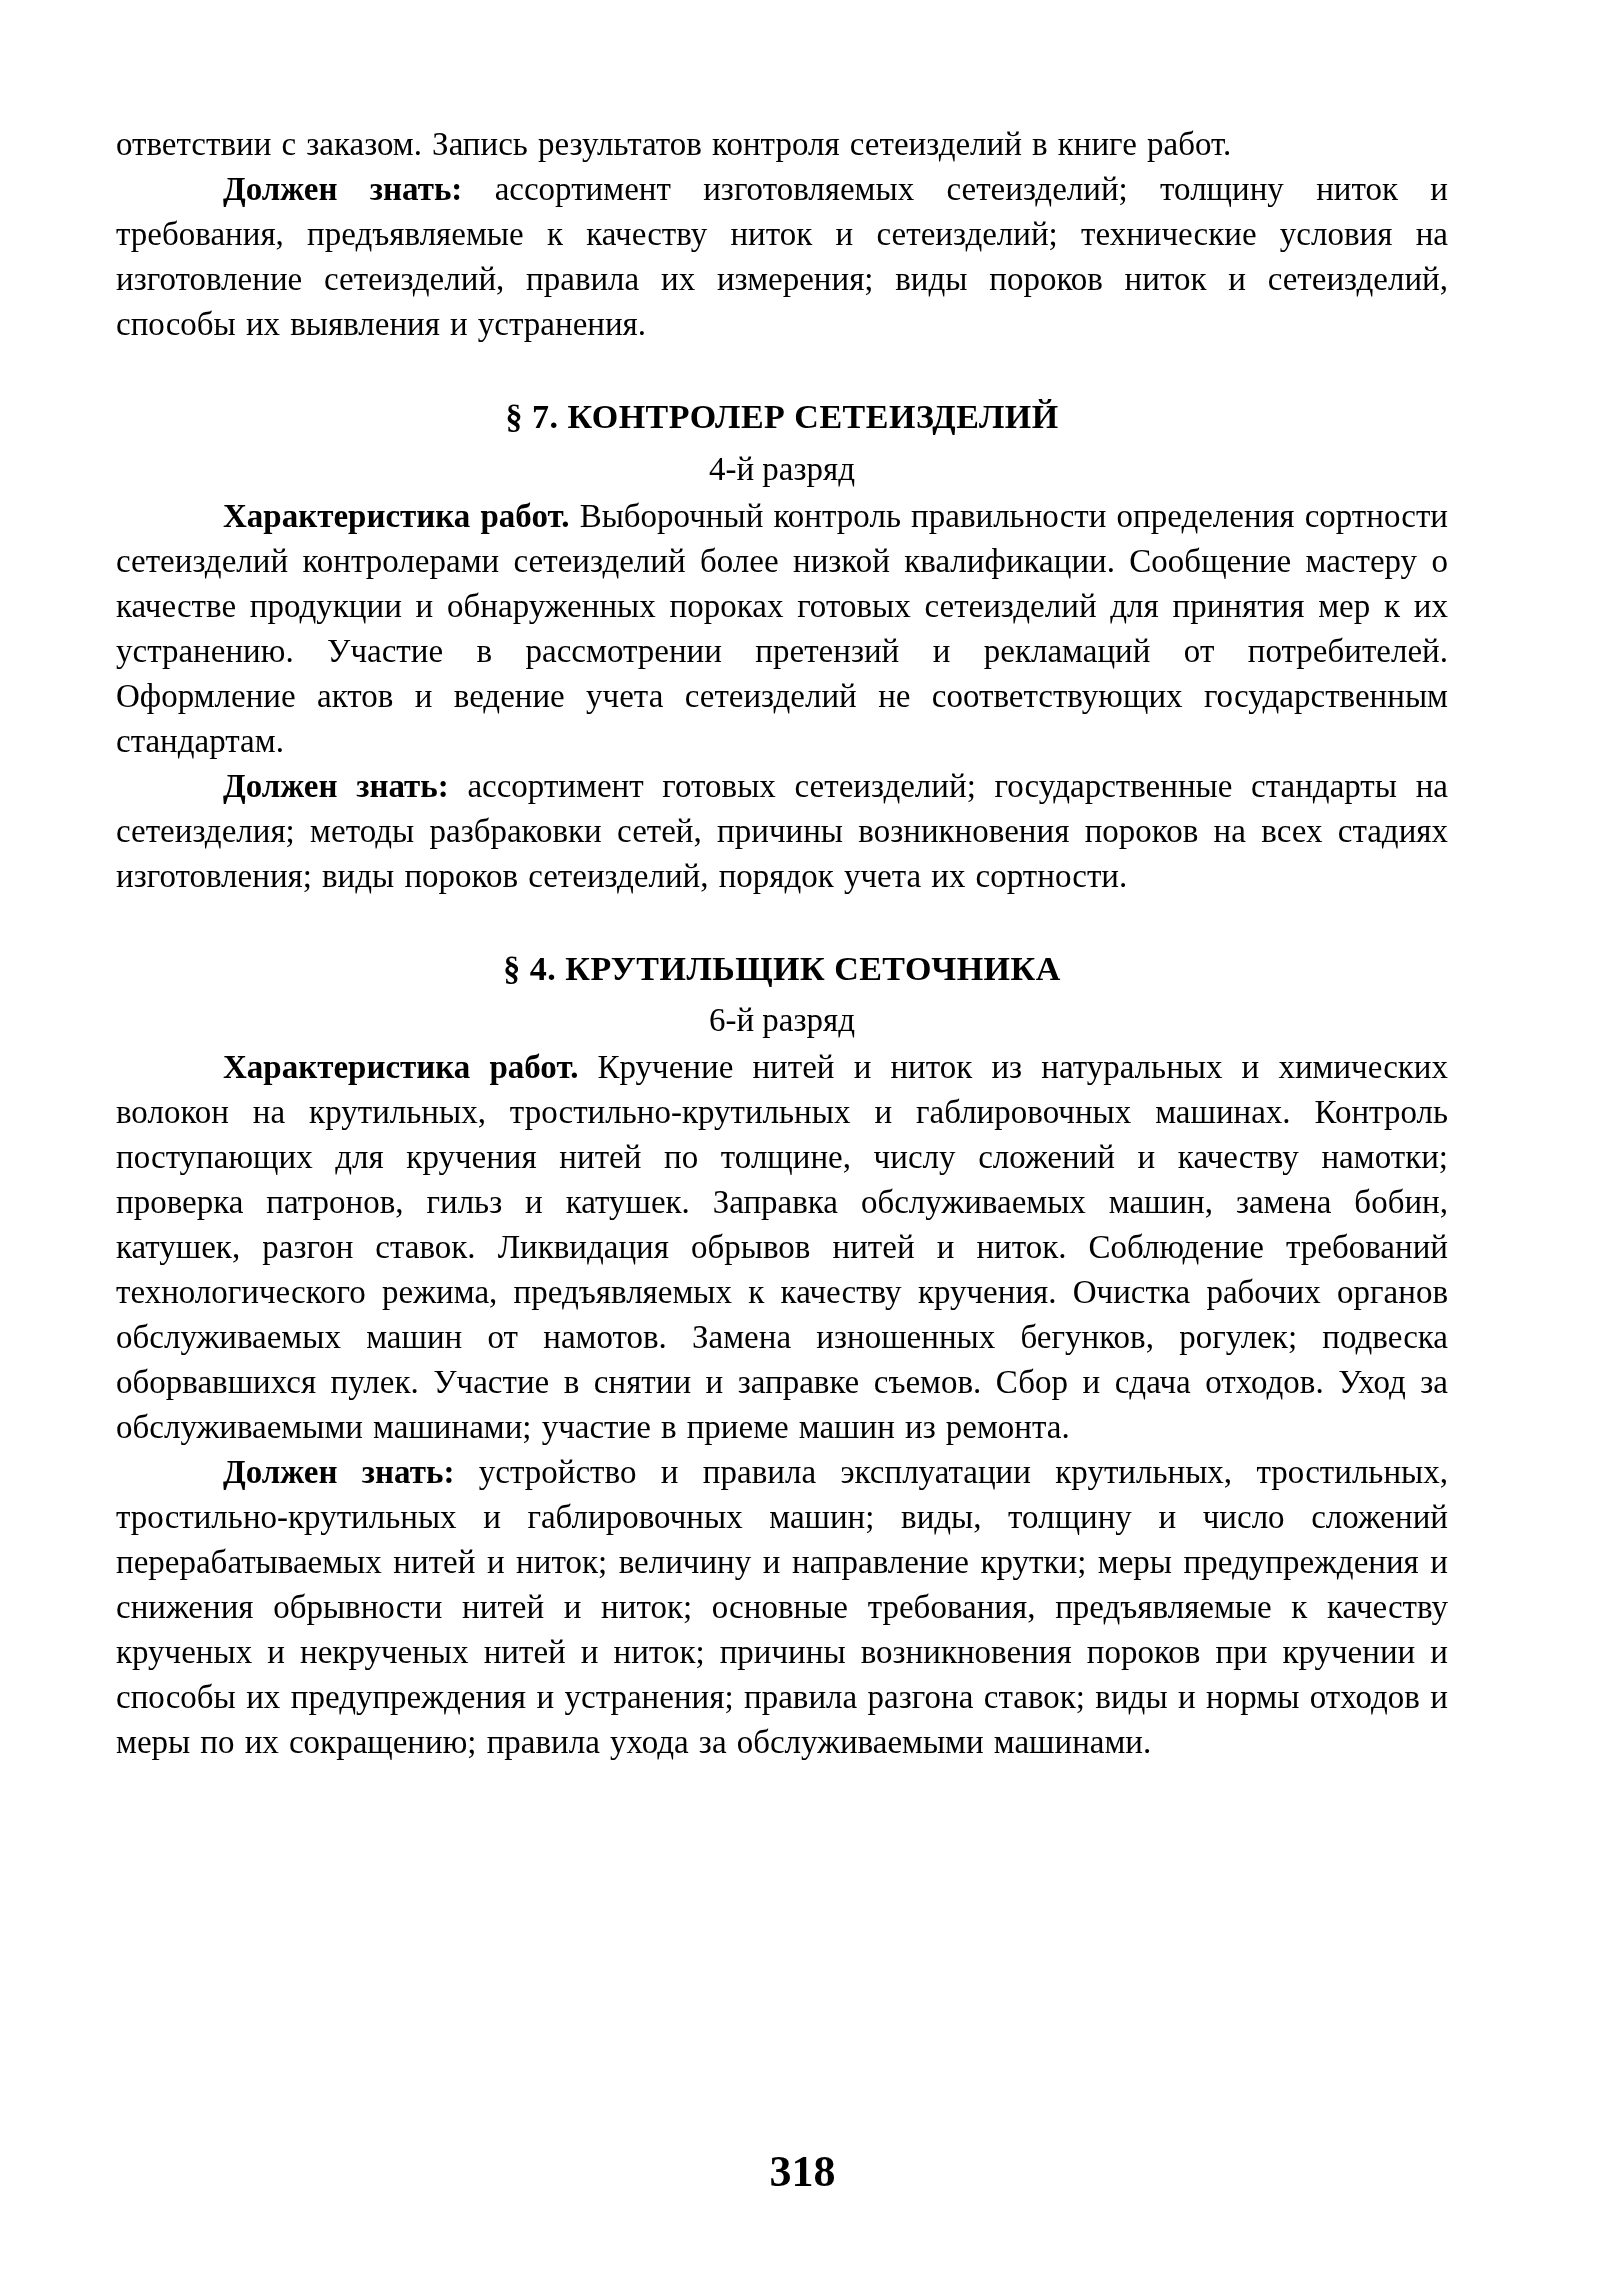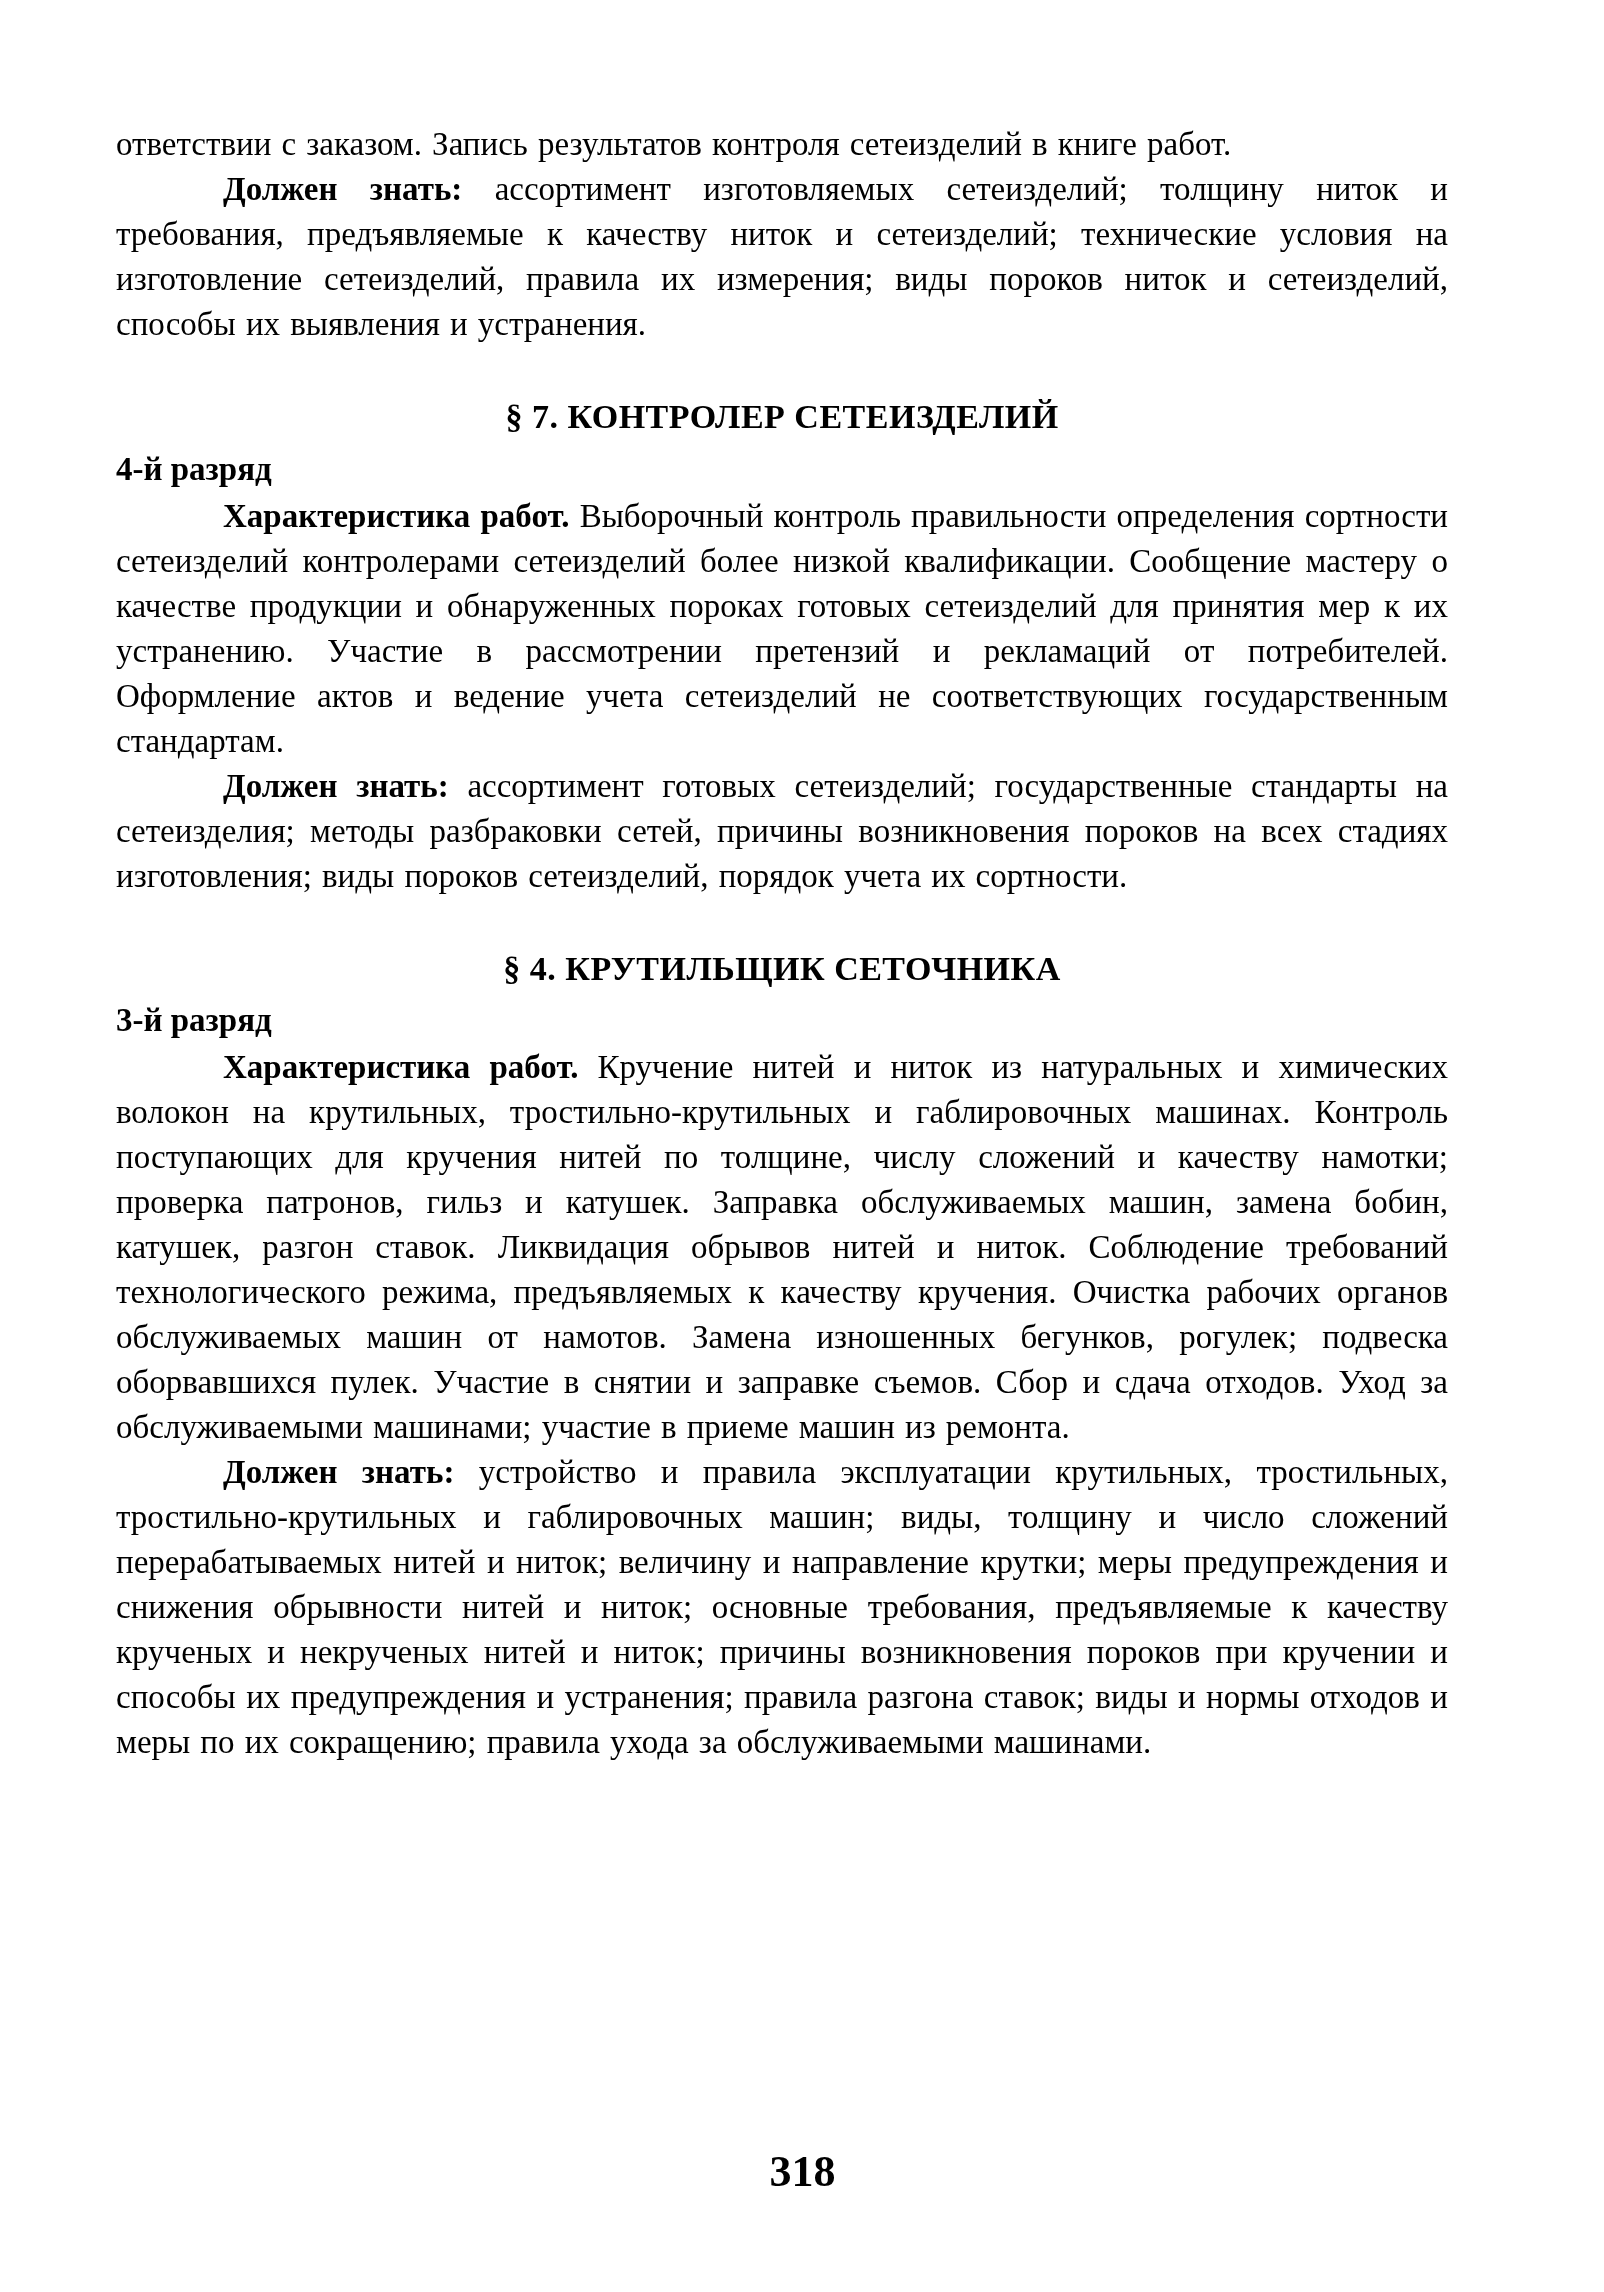--- a/index.html
+++ b/index.html
@@ -38,22 +38,22 @@
     font-size: 34px;
     line-height: 49px;
     font-weight: bold;
     text-align: center;
     letter-spacing: 0.5px;
   }
   .grade {
     margin: 5.8px 0 1.9px 0;
     font-size: 33px;
     line-height: 45px;
-    font-weight: bold;
-    text-align: left;
+    font-weight: normal;
+    text-align: center;
   }
   .page-number {
     position: absolute;
     top: 2146px;
     left: 0;
     right: 0;
     text-align: center;
     font-size: 44px;
     font-weight: bold;
   }
@@ -69,21 +69,21 @@
     <p class="para indent"><span class="lead">Должен знать:</span><span> ассортимент изготовляемых сетеизделий; толщину ниток и требования, предъявляемые к качеству ниток и сетеизделий; технические условия на изготовление сетеизделий, правила их измерения; виды пороков ниток и сетеизделий, способы их выявления и устранения.</span></p>
 
     <h2 class="section-heading">§ 7. КОНТРОЛЕР СЕТЕИЗДЕЛИЙ</h2>
     <div class="grade">4-й разряд</div>
 
     <p class="para indent"><span class="lead">Характеристика работ.</span><span> Выборочный контроль правильности определения сортности сетеизделий контролерами сетеизделий более низкой квалификации. Сообщение мастеру о качестве продукции и обнаруженных пороках готовых сетеизделий для принятия мер к их устранению. Участие в рассмотрении претензий и рекламаций от потребителей. Оформление актов и ведение учета сетеизделий не соответствующих государственным стандартам.</span></p>
 
     <p class="para indent"><span class="lead">Должен знать:</span><span> ассортимент готовых сетеизделий; государственные стандарты на сетеизделия; методы разбраковки сетей, причины возникновения пороков на всех стадиях изготовления; виды пороков сетеизделий, порядок учета их сортности.</span></p>
 
     <h2 class="section-heading">§ 4. КРУТИЛЬЩИК СЕТОЧНИКА</h2>
-    <div class="grade">3-й разряд</div>
+    <div class="grade">6-й разряд</div>
 
     <p class="para indent"><span class="lead">Характеристика работ.</span><span> Кручение нитей и ниток из натуральных и химических волокон на крутильных, тростильно-крутильных и габлировочных машинах. Контроль поступающих для кручения нитей по толщине, числу сложений и качеству намотки; проверка патронов, гильз и катушек. Заправка обслуживаемых машин, замена бобин, катушек, разгон ставок. Ликвидация обрывов нитей и ниток. Соблюдение требований технологического режима, предъявляемых к качеству кручения. Очистка рабочих органов обслуживаемых машин от намотов. Замена изношенных бегунков, рогулек; подвеска оборвавшихся пулек. Участие в снятии и заправке съемов. Сбор и сдача отходов. Уход за обслуживаемыми машинами; участие в приеме машин из ремонта.</span></p>
 
     <p class="para indent"><span class="lead">Должен знать:</span><span> устройство и правила эксплуатации крутильных, тростильных, тростильно-крутильных и габлировочных машин; виды, толщину и число сложений перерабатываемых нитей и ниток; величину и направление крутки; меры предупреждения и снижения обрывности нитей и ниток; основные требования, предъявляемые к качеству крученых и некрученых нитей и ниток; причины возникновения пороков при кручении и способы их предупреждения и устранения; правила разгона ставок; виды и нормы отходов и меры по их сокращению; правила ухода за обслуживаемыми машинами.</span></p>
 
   </div>
 
   <div class="page-number">318</div>
 </div>
 

